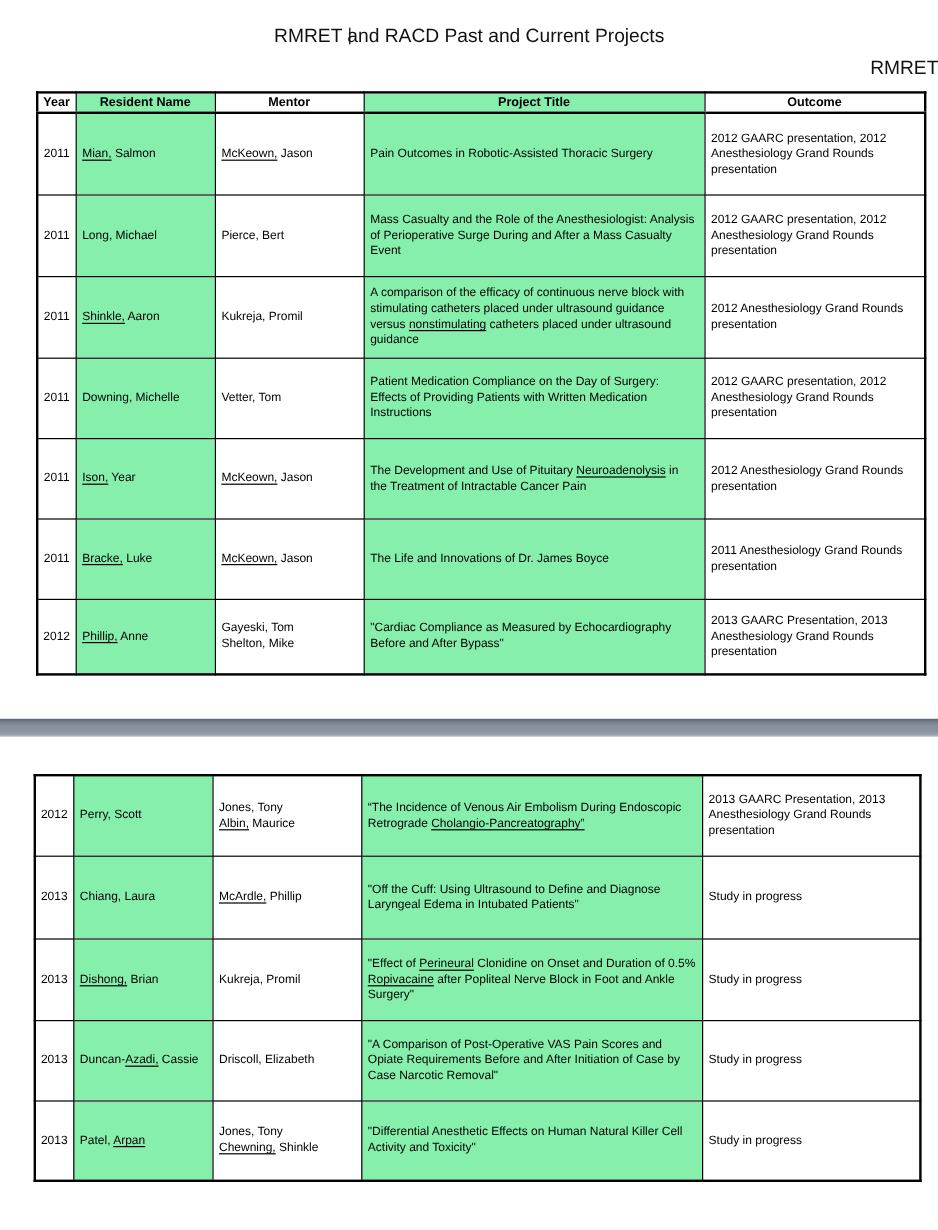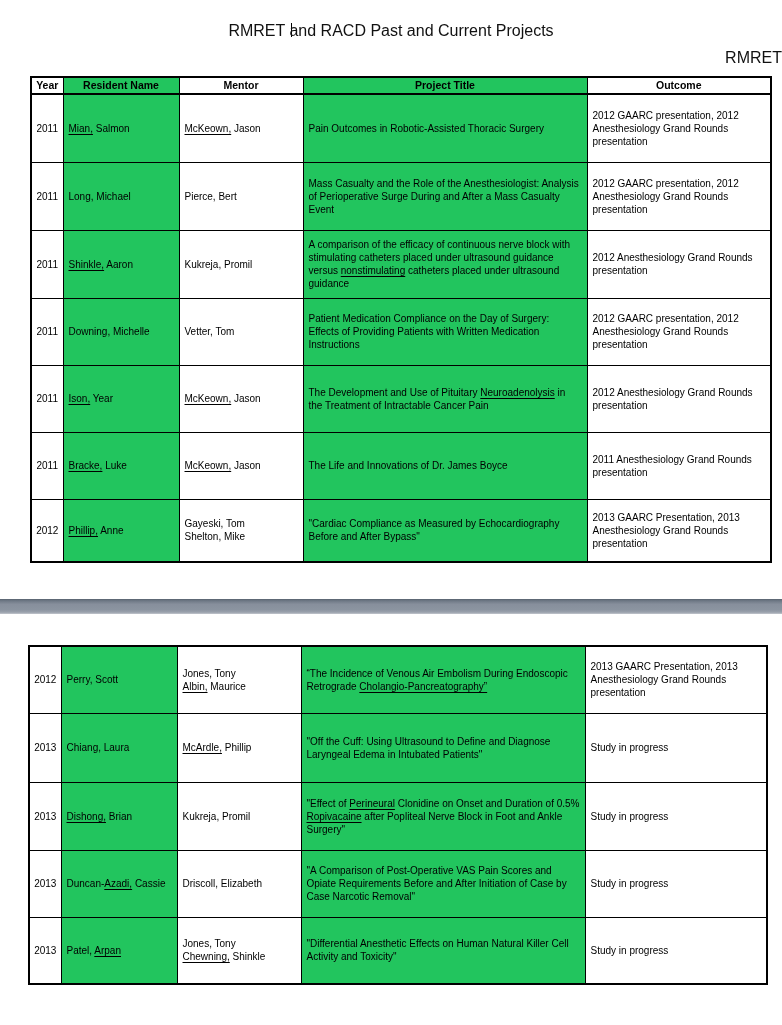--- a/index.html
+++ b/index.html
@@ -42,21 +42,21 @@
     text-align: left;
   }
   th {
     font-size: 10.5px;
     font-weight: bold;
     text-align: center;
     border-bottom-width: 2px;
     white-space: normal;
     padding: 1px 2px;
   }
-  .shaded { background: #22c55e; }
+  .shaded { background: #86efac; }
   .year { text-align: center; padding: 12px 1px; }
   .h17 { height: 17px; } .h63 { height: 63px; }
   .h67 { height: 67px; } .h68 { height: 68px; } .h69 { height: 69px; }
   .sq {
     text-decoration-line: underline;
     text-decoration-style: wavy;
     text-decoration-color: #e00000;
     text-decoration-thickness: 1px;
     text-decoration-skip-ink: none;
     text-underline-offset: 2px;

